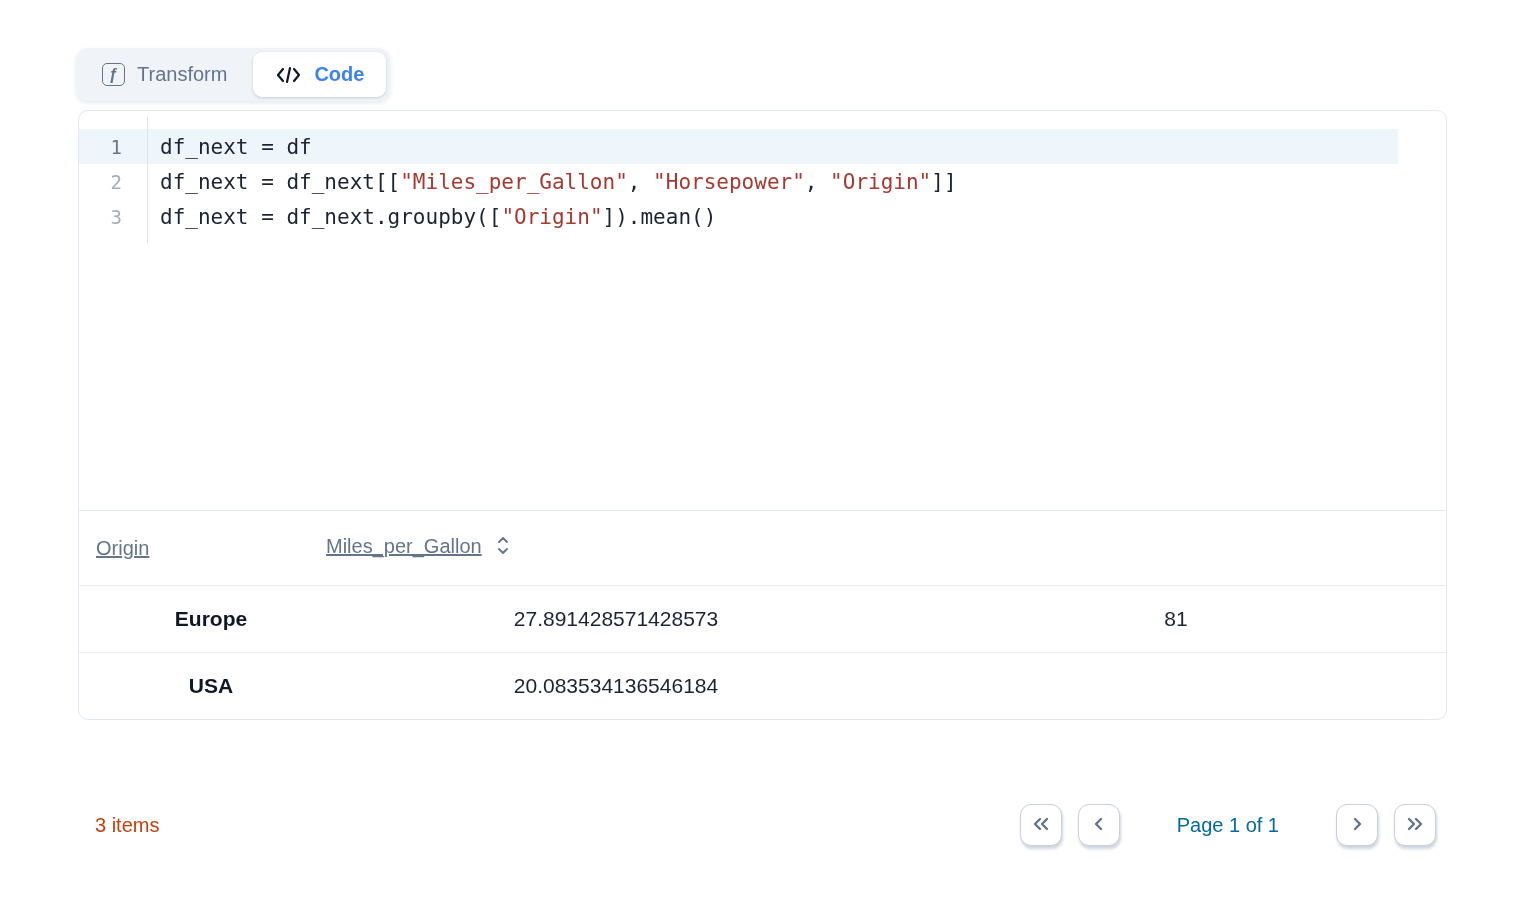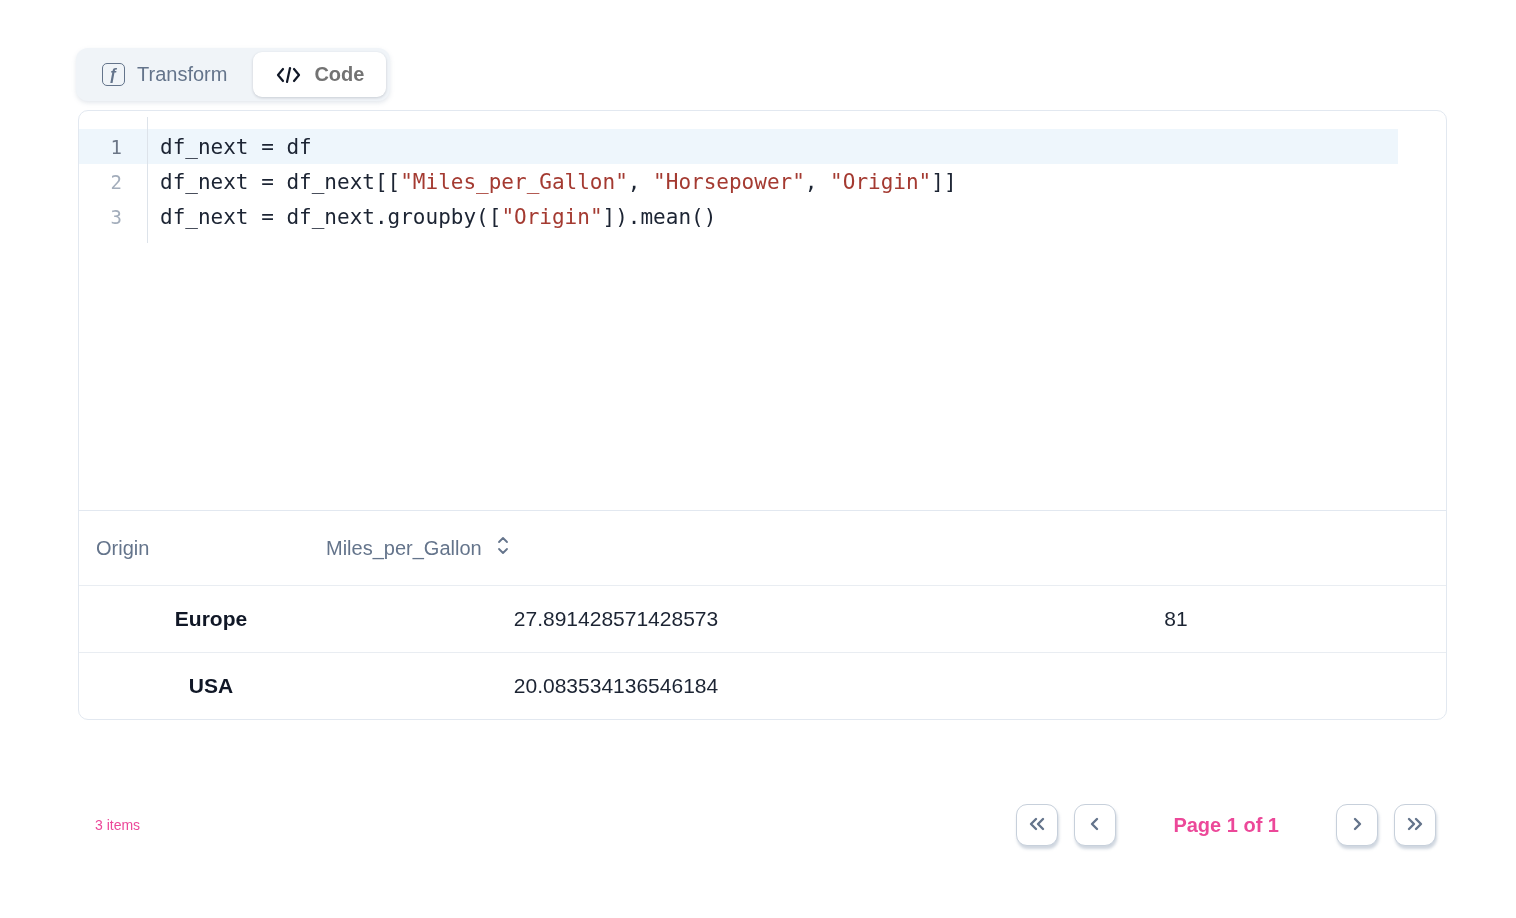--- a/index.html
+++ b/index.html
@@ -13,21 +13,21 @@
     box-shadow:0 2px 4px rgba(148,163,184,.25);
   }
   .tab{
     display:flex; align-items:center; gap:12px;
     height:45px; padding:0 22px; border-radius:9px;
     font-size:20px; color:#64748b; font-weight:500;
     background:transparent; border:none; cursor:pointer;
     font-family:"Liberation Sans", sans-serif;
   }
   .tab.active{
-    background:#ffffff; color:#737373; font-weight:700;
+    background:#ffffff; color:#3b82f6; font-weight:700;
     box-shadow:0 1px 3px rgba(15,23,42,.18);
   }
   .fx-icon{
     width:23px; height:23px; border:1.7px solid #64748b; border-radius:5px;
     display:flex; align-items:center; justify-content:center;
     font-size:16px; color:#64748b; font-weight:600; line-height:1;
   }
   .code-icon{ display:flex; align-items:center; }
 
   
@@ -56,45 +56,45 @@
   }
   .tok-string{ color:#a43a31; }
 
   
   .thead{
     display:grid; grid-template-columns:230px 580px 1fr;
     align-items:center; height:75px; padding-left:17px;
     border-top:1px solid #e2e8f0;
     color:#64748b; font-size:20px;
   }
-  .th{ display:flex; align-items:center; gap:14px; }
+  .th{ display:flex; align-items:flex-start; gap:14px;text-decoration:underline; }
   .th.sortable{ cursor:pointer; }
   .trow{
     display:grid; grid-template-columns:230px 580px 1fr;
     align-items:center; height:67px; padding-left:17px;
     border-top:1px solid #e9edf2;
     font-size:21px; color:#1c2433;text-align:center;
   }
   .trow .origin{ font-weight:700; color:#101726; }
 
   
   .footerbar{
     position:absolute; left:78px; top:801px; width:1369px; height:48px;
     display:flex; align-items:center;
   }
-  .items-count{ margin-left:17px; font-size:14px; color:#ec4899; }
+  .items-count{ margin-left:17px; font-size:20px; color:#c2410c; }
   .pager{ margin-left:auto; margin-right:11px; display:flex; align-items:center; }
   .pgbtn{
     width:42px; height:42px; border:1.5px solid #c7d0db; border-radius:11px;
     background:#ffffff; display:flex; align-items:center; justify-content:center;
     box-shadow:1px 3px 3px rgba(148,163,184,.45); cursor:pointer;
   }
   .pgbtn + .pgbtn{ margin-left:16px; }
   .page-label{
-    margin:16px 57px; font-size:20px; font-weight:700; color:#ec4899; white-space:nowrap;
+    margin:16px 57px; font-size:20px; font-weight:400; color:#0369a1; white-space:nowrap;
   }
   .chev{ stroke:#64748b; stroke-width:2.4; fill:none; stroke-linecap:round; stroke-linejoin:round; }
   .sort-svg{ stroke:#64748b; stroke-width:1.8; fill:none; stroke-linecap:round; stroke-linejoin:round; }
 </style>
 </head>
 <body>
 
 <div class="tabbar">
   <button class="tab">
     <span class="fx-icon">ƒ</span>

